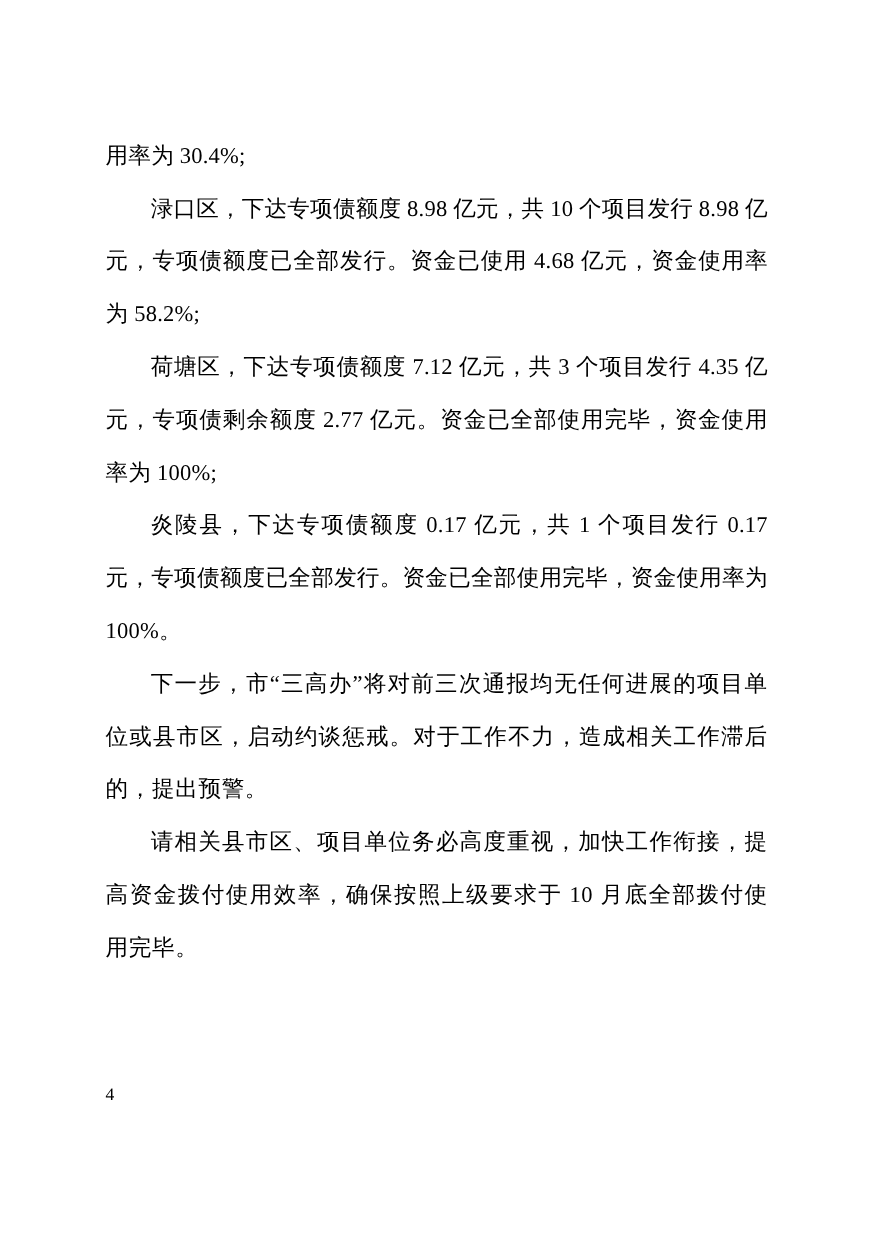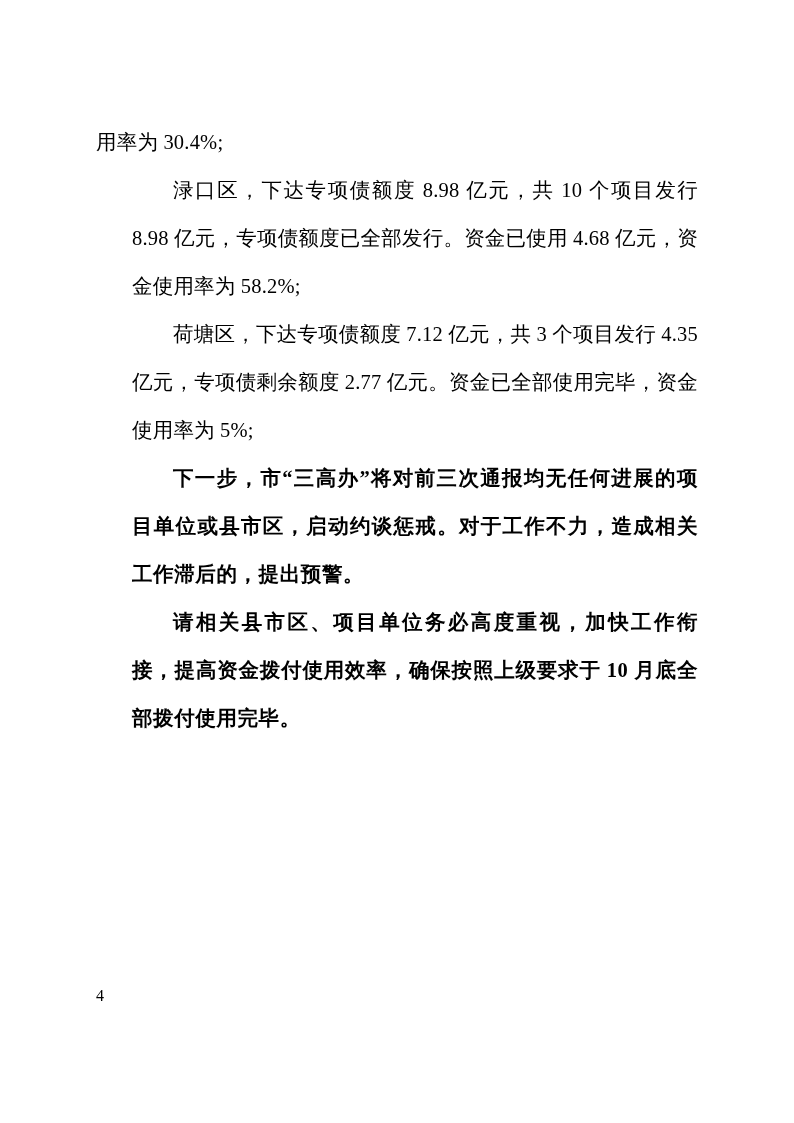--- a/index.html
+++ b/index.html
@@ -30,41 +30,41 @@
     text-align: justify;
     text-justify: inter-ideograph;
     letter-spacing: 0.2px;
   }
   .para {
     margin: 0;
     text-indent: 0;
   }
   .para.indent {
     text-indent: 41px;
-    margin-left: 36px;
   }
   .para.bold {
-    font-weight: bold;
+    font-weight: normal;
     letter-spacing: 0.6px;
   }
   .page-number {
     position: absolute;
     left: 96px;
     top: 986px;
     font-size: 16px;
     line-height: 20px;
     font-family: "Liberation Serif", "DejaVu Serif", serif;
     color: #000000;
   }
 </style>
 </head>
 <body>
 
 <div class="page">
   <div class="doc-body">
     <p class="para">用率为 30.4%;</p>
     <p class="para indent">渌口区，下达专项债额度 8.98 亿元，共 10 个项目发行 8.98 亿元，专项债额度已全部发行。资金已使用 4.68 亿元，资金使用率为 58.2%;</p>
-    <p class="para indent">荷塘区，下达专项债额度 7.12 亿元，共 3 个项目发行 4.35 亿元，专项债剩余额度 2.77 亿元。资金已全部使用完毕，资金使用率为 5%;</p>
+    <p class="para indent">荷塘区，下达专项债额度 7.12 亿元，共 3 个项目发行 4.35 亿元，专项债剩余额度 2.77 亿元。资金已全部使用完毕，资金使用率为 100%;</p>
+    <p class="para indent">炎陵县，下达专项债额度 0.17 亿元，共 1 个项目发行 0.17 元，专项债额度已全部发行。资金已全部使用完毕，资金使用率为 100%。</p>
     <p class="para indent bold">下一步，市“三高办”将对前三次通报均无任何进展的项目单位或县市区，启动约谈惩戒。对于工作不力，造成相关工作滞后的，提出预警。</p>
     <p class="para indent bold">请相关县市区、项目单位务必高度重视，加快工作衔接，提高资金拨付使用效率，确保按照上级要求于 10 月底全部拨付使用完毕。</p>
   </div>
   <div class="page-number">4</div>
 </div>
 
 </body></html>

